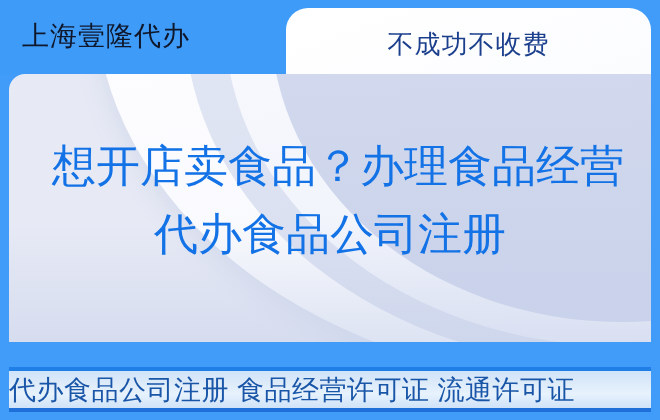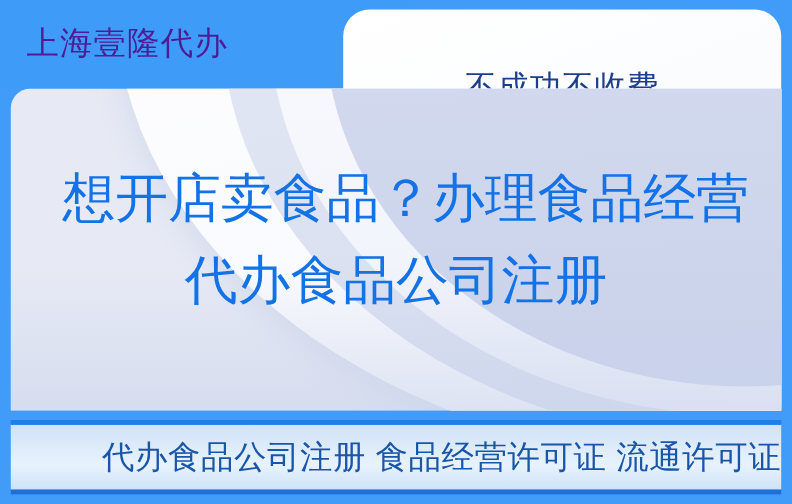--- a/index.html
+++ b/index.html
@@ -35,21 +35,21 @@
     height: 74px;
     background: #3f9bf8;
   }
 
   .brand {
     position: absolute;
     left: 22px;
     top: 16px;
     font-size: 27px;
     line-height: 40px;
-    color: #4c1d95;
+    color: #0f172a;
     letter-spacing: 1px;
     white-space: nowrap;
     font-weight: 500;
   }
 
   
   .white-card {
     position: absolute;
     left: 286px;
     top: 8px;
@@ -64,21 +64,20 @@
     position: absolute;
     left: 0;
     right: 0;
     top: 17px;
     text-align: center;
     font-size: 26px;
     line-height: 38px;
     color: #1c3f8d;
     letter-spacing: 1px;
     white-space: nowrap;
-    margin-top: 28px;
   }
 
   
   .main-panel {
     position: absolute;
     left: 9px;
     top: 74px;
     right: 9px;
     bottom: 78px;
     background: #e7eaf5;
@@ -148,28 +147,28 @@
   .title-line.line-1 {
     padding-left: 16px;
   }
 
   
   .keyword-bar {
     position: absolute;
     left: 9px;
     right: 9px;
     bottom: 8px;
-    height: 62px;
+    height: 45px;
     background: linear-gradient(180deg, #cfe3fa 0%, #dceaf9 30%, #e7f2fd 62%, #cfe2f8 100%);
     border-top: 4px solid #1f7fe6;
     border-bottom: 4px solid #1f6fd8;
     box-sizing: border-box;
     display: flex;
     align-items: center;
-    justify-content: flex-end;
+    justify-content: flex-start;
   }
   .keyword-text {
     font-size: 27px;
     line-height: 40px;
     color: #1a56a8;
     letter-spacing: 0.5px;
     white-space: nowrap;
   }
 </style>
 </head>

